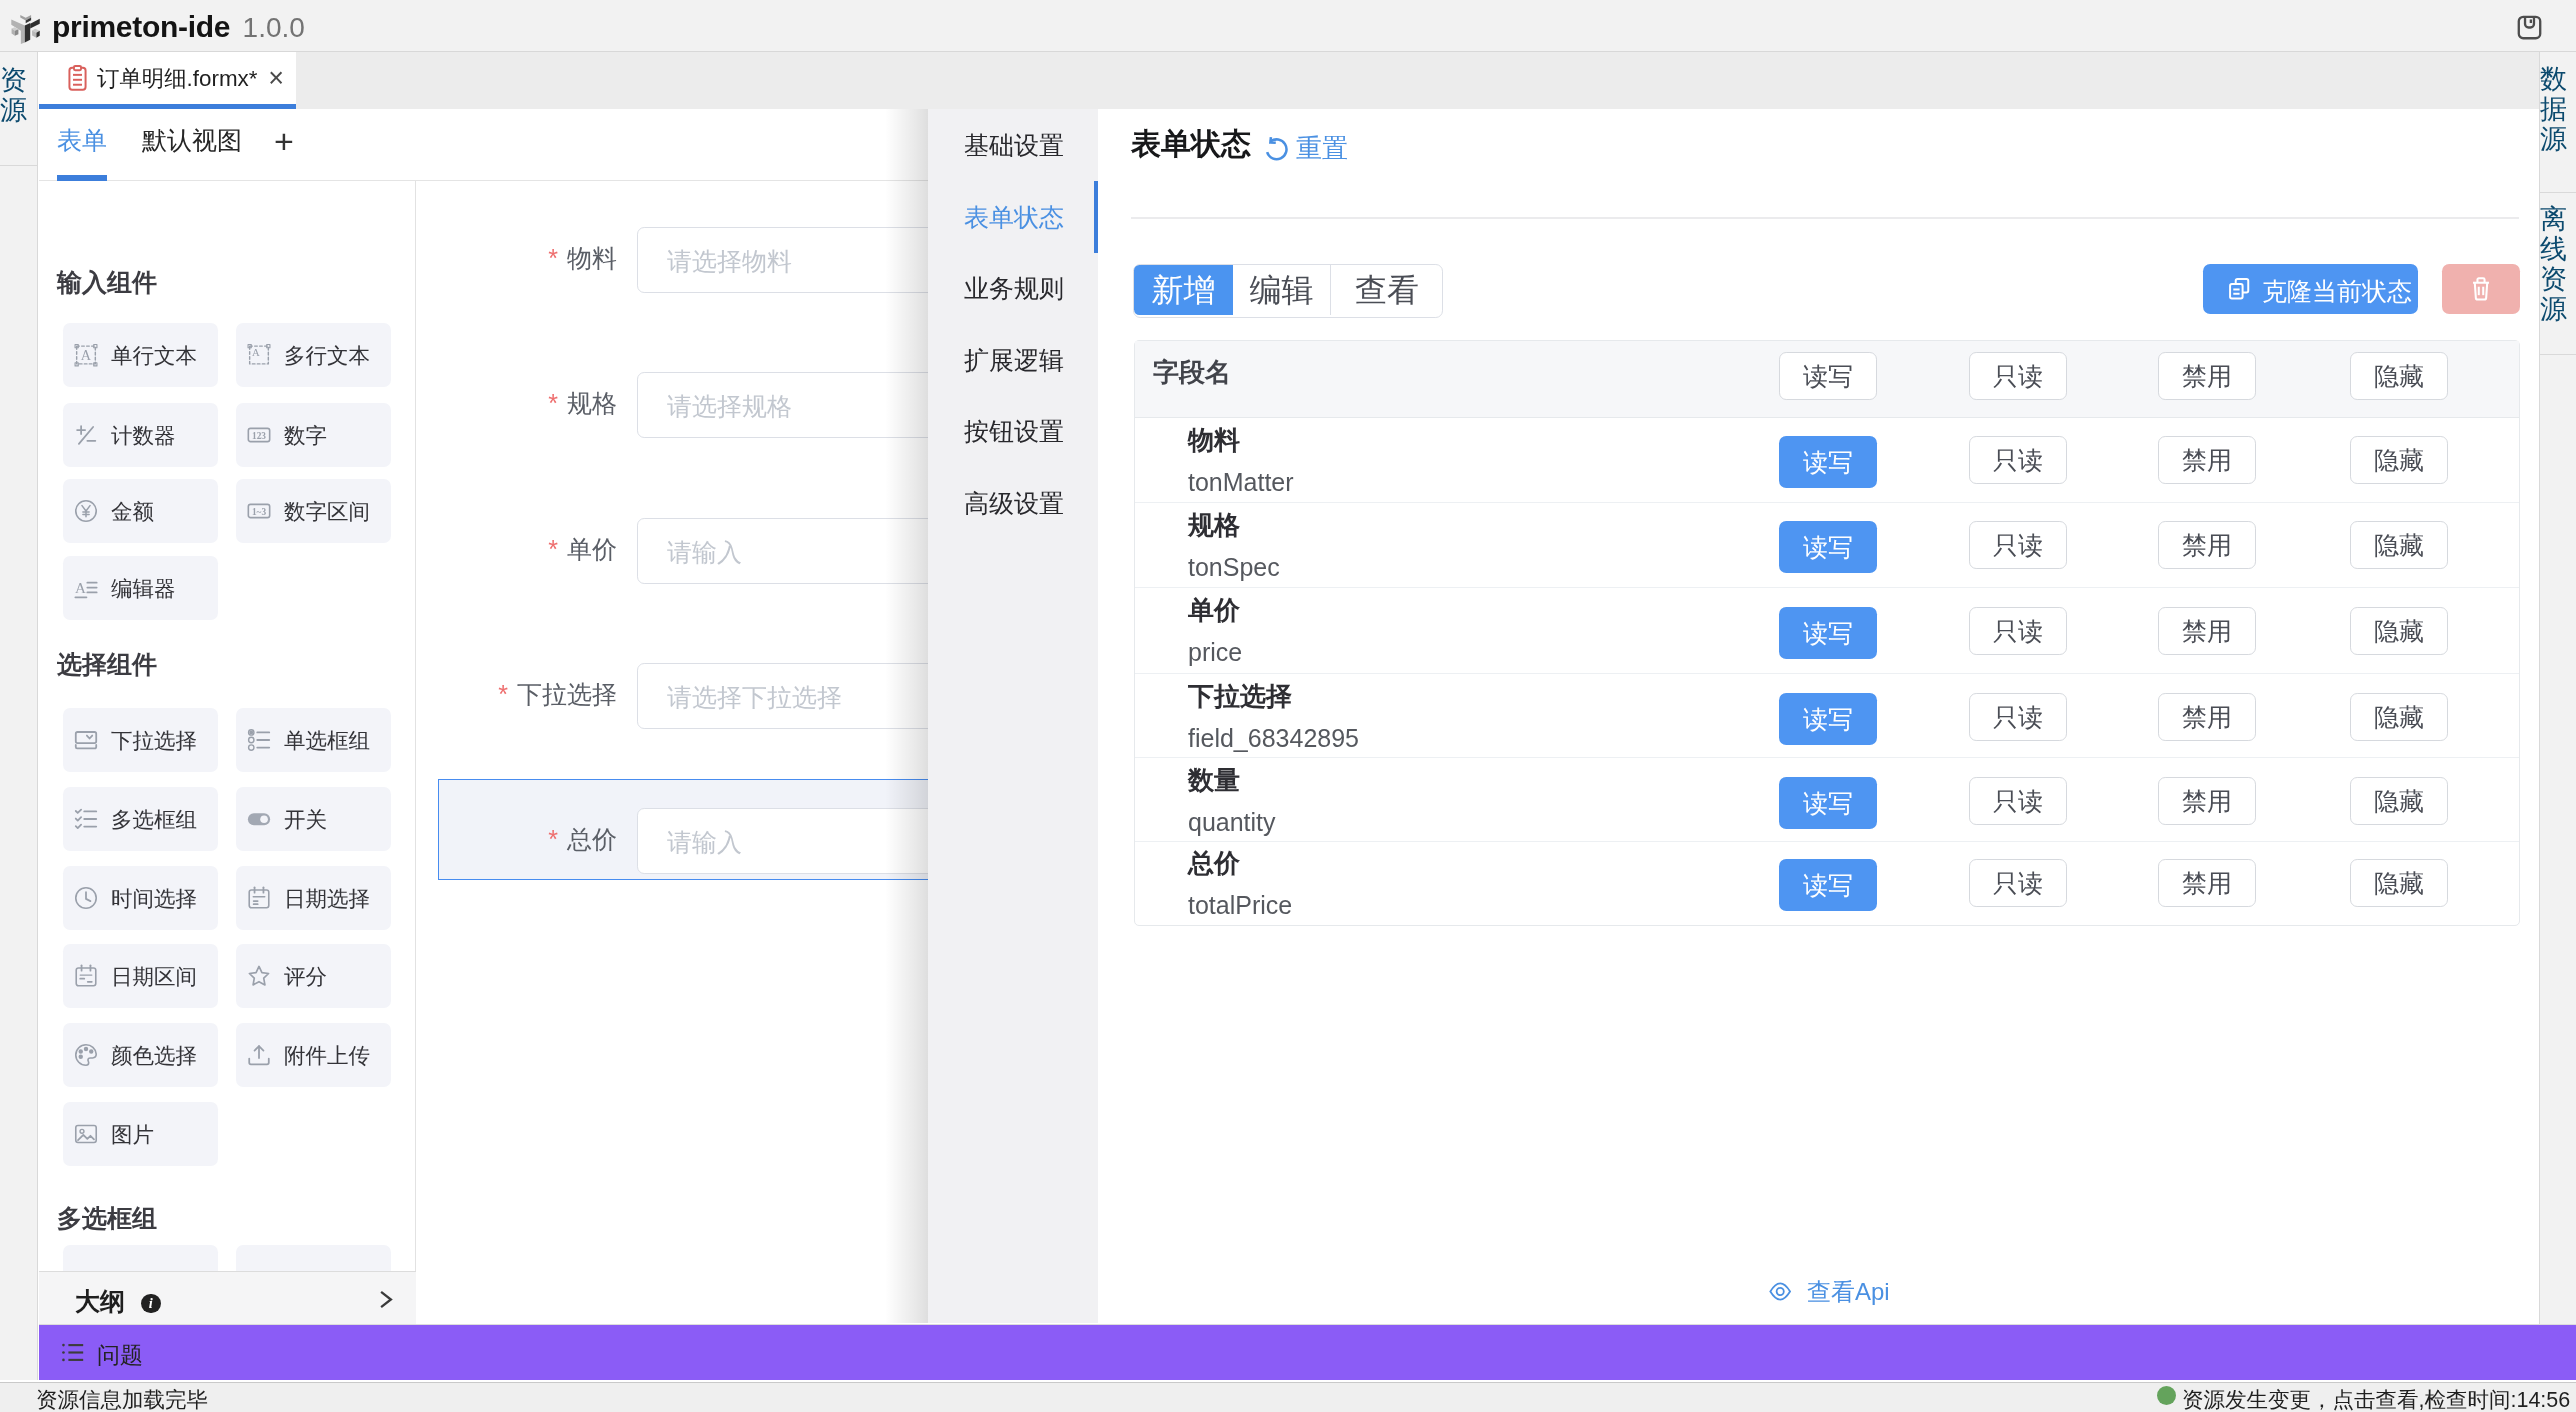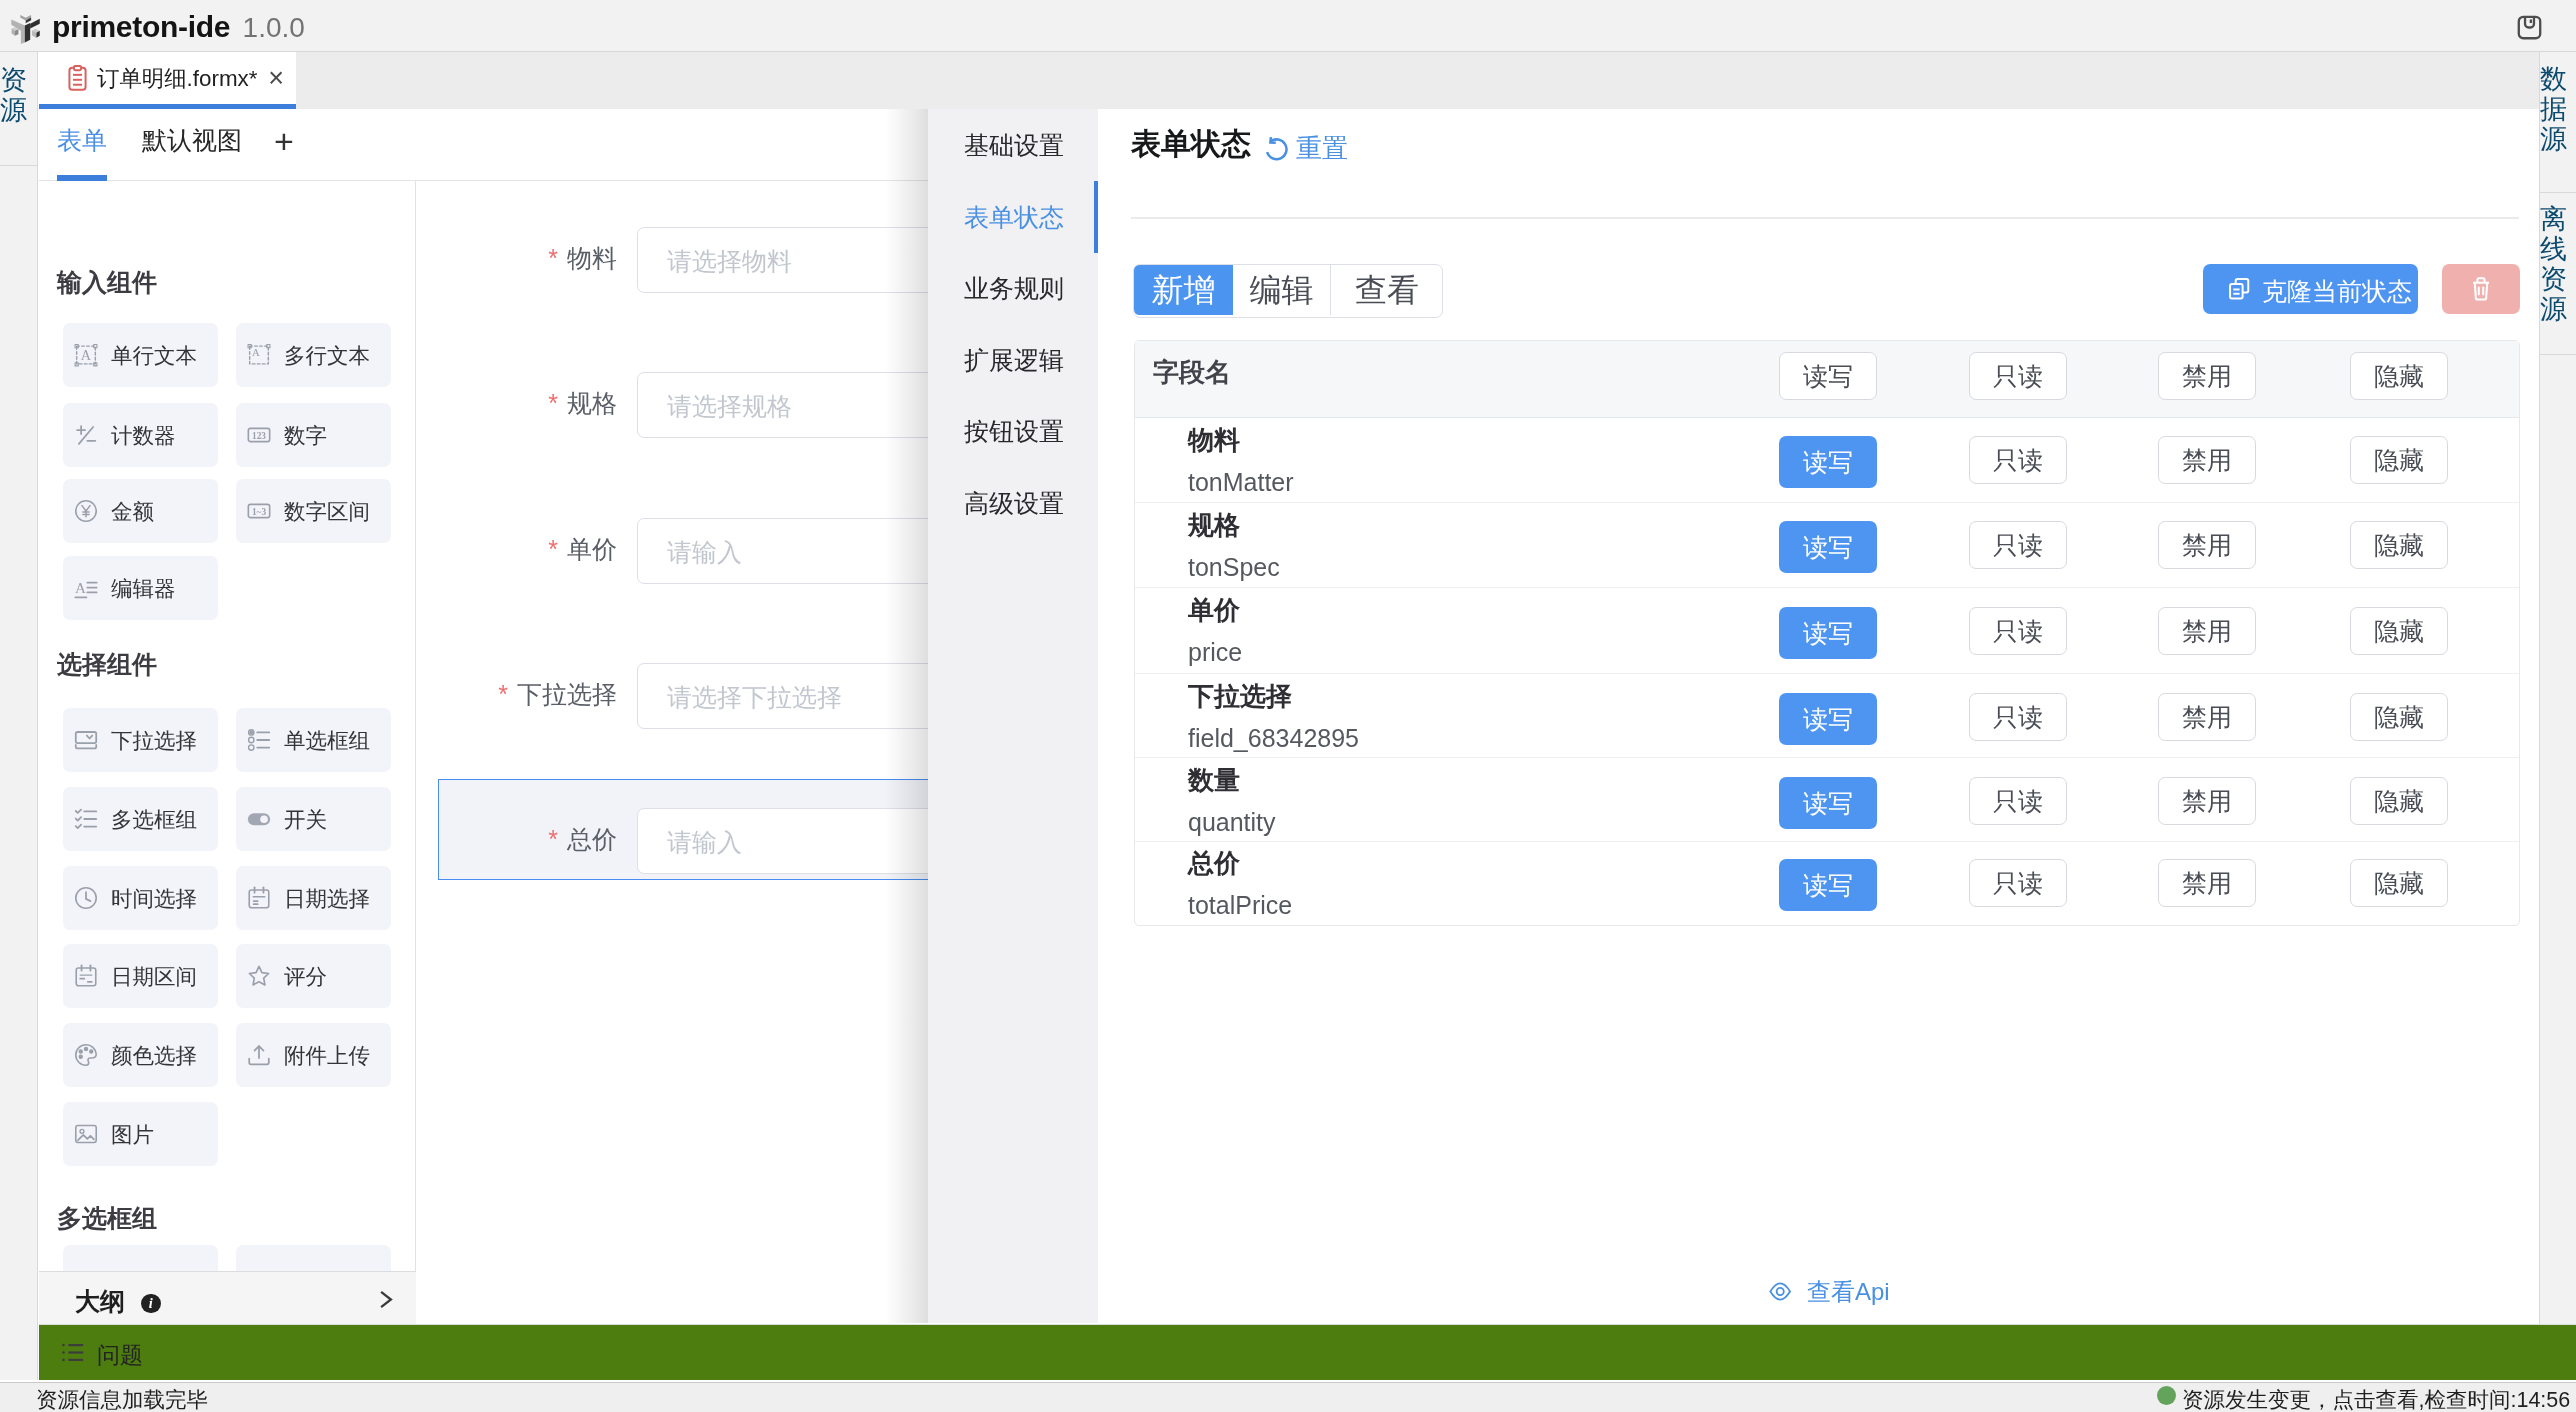--- a/index.html
+++ b/index.html
@@ -30,21 +30,21 @@
 
 #lpanel{left:39px;top:181px;width:377px;height:1090px;background:#fff;border-right:1.8px solid #e2e2e2;overflow:hidden}
 #lphead{position:absolute;left:0;top:0;width:100%;height:54px;background:#f5f5f6;border-bottom:1.8px solid #e8e8e8}
 #lphead .hname{position:absolute;left:36px;top:12.5px;font-size:25px;font-weight:600;color:#1f1f1f}
 .sectitle{position:absolute;left:18px;font-size:25px;font-weight:600;color:#3c3c42}
 .cbtn{position:absolute;width:155px;height:64px;background:#f3f4f9;border-radius:7.2px;display:flex;align-items:center}
 .cbtn .ci{margin-left:10.7px;width:24px;height:24px;flex:none;position:relative}
 .cbtn .cl{margin-left:13.4px;font-size:21.5px;color:#333338;white-space:nowrap}
 
 #outline{left:39px;top:1271px;width:377px;height:53px;background:#f5f5f6;border-top:1.8px solid #dcdcdc}
-#problems{left:39px;top:1324px;width:2537px;height:56px;background:#4d7c0f;border-top:1.8px solid #dcdcdc}
+#problems{left:39px;top:1324px;width:2537px;height:56px;background:#8b5cf6;border-top:1.8px solid #dcdcdc}
 #statusbar{left:0;top:1382px;width:2576px;height:30px;background:#efefef;border-top:1.8px solid #c9c9c9;font-size:21.5px;color:#1f1f1f}
 
 #canvas{left:417px;top:181px;width:511px;height:1090px;background:#fff;overflow:hidden}
 .frow{position:absolute;left:0;width:806px;height:101px}
 .flabel{position:absolute;left:0;top:15px;width:200px;text-align:right;font-size:25px;color:#5a5e66;white-space:nowrap}
 .fstar{color:#ee6f6f;margin-right:9px;font-size:25px}
 .finput{position:absolute;left:220px;top:0;width:555px;height:66px;border:1.8px solid #dcdfe6;border-radius:7.2px;background:#fff}
 .fph{position:absolute;left:29px;top:17px;font-size:25px;color:#c2c7cf}
 
 #spanel{left:928px;top:109px;width:1611px;height:1214px;background:#fff}

